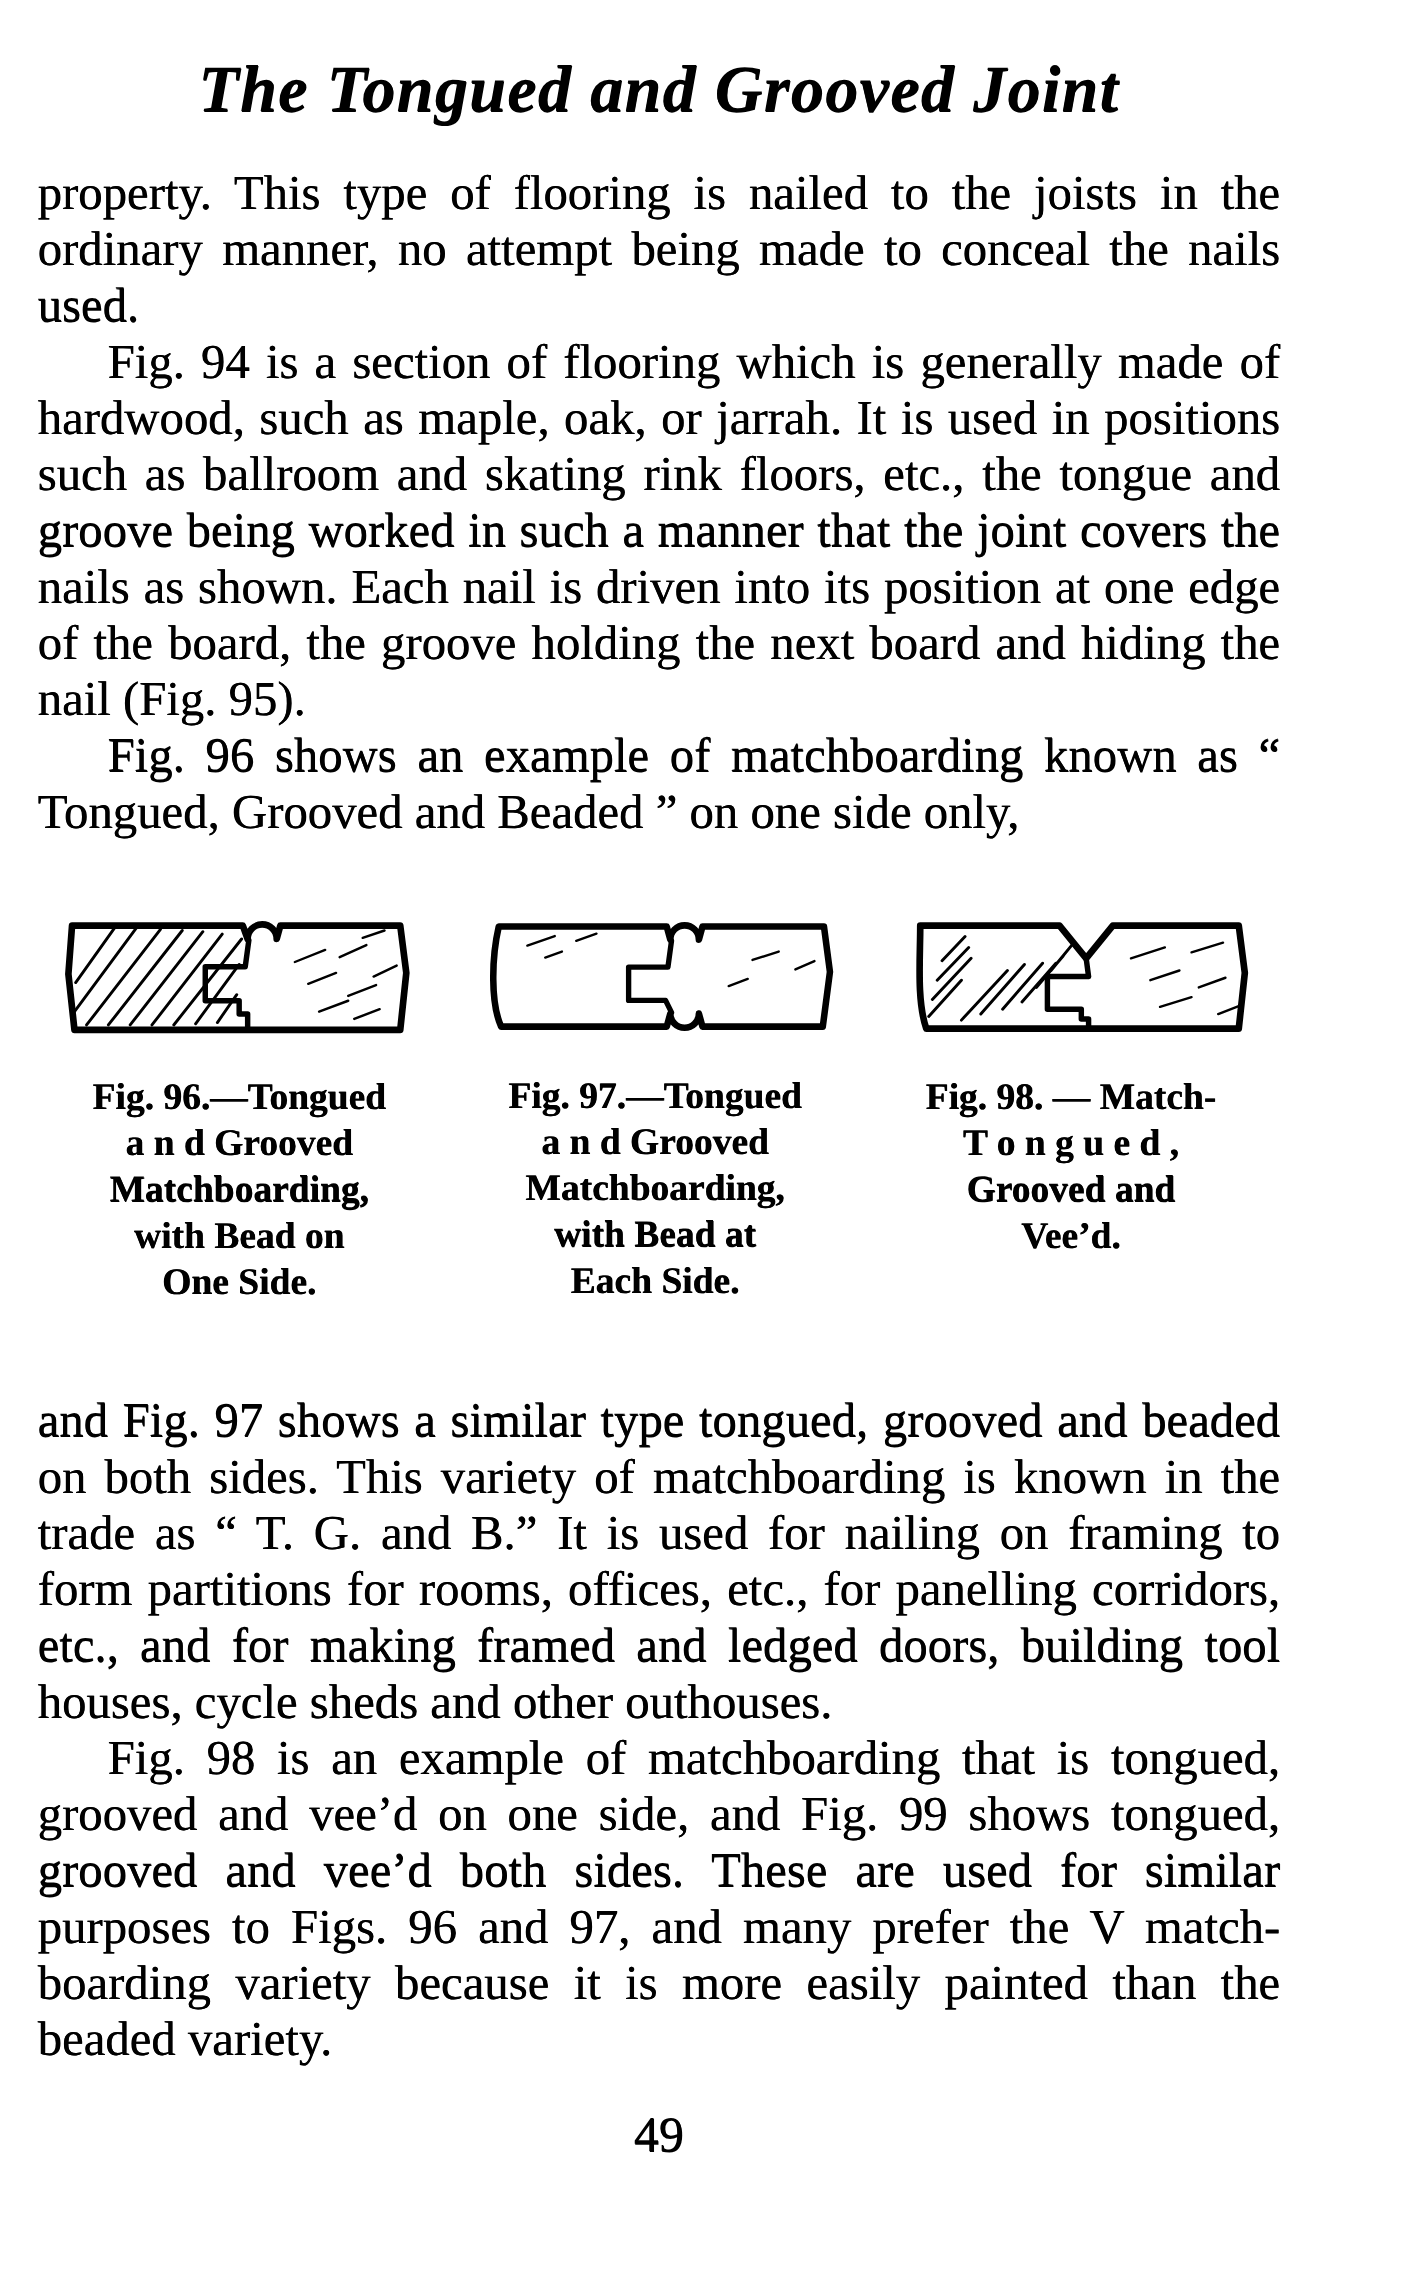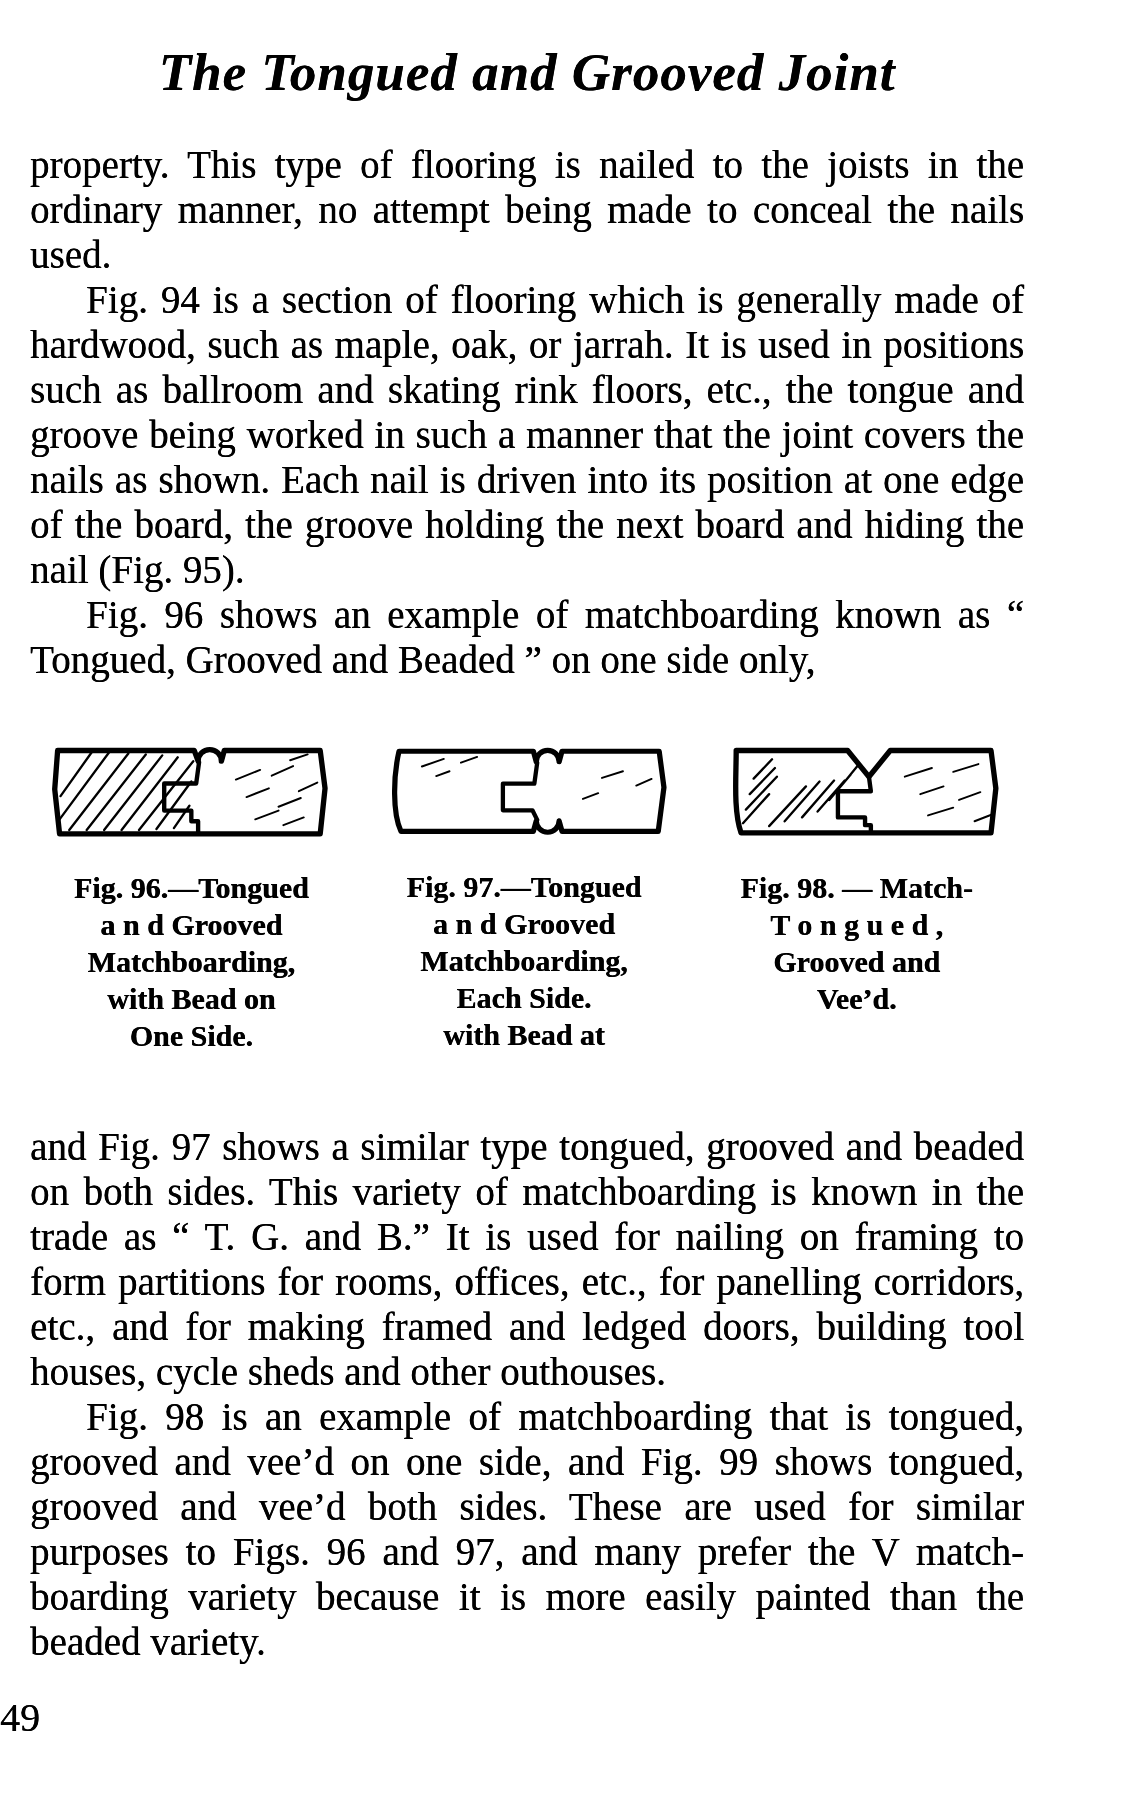--- a/index.html
+++ b/index.html
@@ -17,21 +17,21 @@
     margin: 0;
     padding-top: 42px;
     text-align: center;
     font-style: italic;
     font-weight: bold;
     font-size: 53px;
     line-height: 60px;
     letter-spacing: 1px;
   }
   .content { margin: 0 30px; }
-  .content.upper { margin-top: 40px; }
+  .content.upper { margin-top: 30px; }
   .content.lower { margin-top: 70px; }
   .para {
     margin: 0;
     font-size: 39px;
     line-height: 45px;
     text-align: justify;
   }
   .para.indent { text-indent: 56px; }
 
   .figures-row {
@@ -47,20 +47,21 @@
   .hatch.light { stroke-width: 2; }
 
   .caption {
     margin: 22px 0 0 0;
     font-size: 30px;
     line-height: 37px;
     text-align: center;
   }
   .page-number {
     margin-top: 30px;
+    text-align: center;
     font-size: 40px;
   }
 </style>
 </head>
 <body>
 
 <div class="page">
 
   <h1 class="title">The Tongued and Grooved Joint</h1>
 
@@ -91,22 +92,22 @@
     <figure class="fig-col" style="margin:0">
       <svg class="fig-art" viewBox="0 0 305 115" role="img">
         <path class="outline" d="M21,16 L162,16 L165,27 A12 12 0 0 1 189,27 L192,16 L294,16 L299,54 L293,100 L192,100 L189,89 A12 12 0 0 1 165,89 L162,100 L23,100 C14,80 15,42 21,16 Z"></path>
         <path class="joint" d="M166,28 L163,50 L130,50 L130,78 L161,78 L166,88"></path>
         <path class="hatch light" d="M45,32 L68,24 M86,28 L103,22 M60,42 L74,37 M234,44 L256,37 M214,66 L230,60 M270,52 L286,45"></path>
       </svg>
       <figcaption class="caption">
         <div>Fig. 97.—Tongued</div>
         <div>a n d  Grooved</div>
         <div>Matchboarding,</div>
+        <div>with  Bead  at</div>
         <div>Each Side.</div>
-        <div>with  Bead  at</div>
       </figcaption>
     </figure>
 
     <figure class="fig-col" style="margin:0">
       <svg class="fig-art" viewBox="0 0 300 115" role="img">
         <path class="outline" d="M26,15 L141,15 L163,42 L185,15 L289,15 L294,54 L289,100 L31,100 C23,77 26,42 26,15 Z"></path>
         <path class="joint" d="M163,42 L165,57 L131,57 L131,84 L159,84 L159,92 L165,92 L165,100"></path>
         <path class="hatch" d="M33,90 L60,60 M36,76 L68,42 M40,60 L66,33 M44,44 L63,24 M60,93 L98,52 M76,88 L112,47 M94,84 L127,46 M110,78 L138,46 M122,66 L144,40 M134,52 L152,30"></path>
         <path class="hatch light" d="M200,42 L228,33 M216,60 L240,52 M250,37 L276,29 M256,66 L278,58 M224,82 L250,74 M272,88 L290,81"></path>
       </svg>

